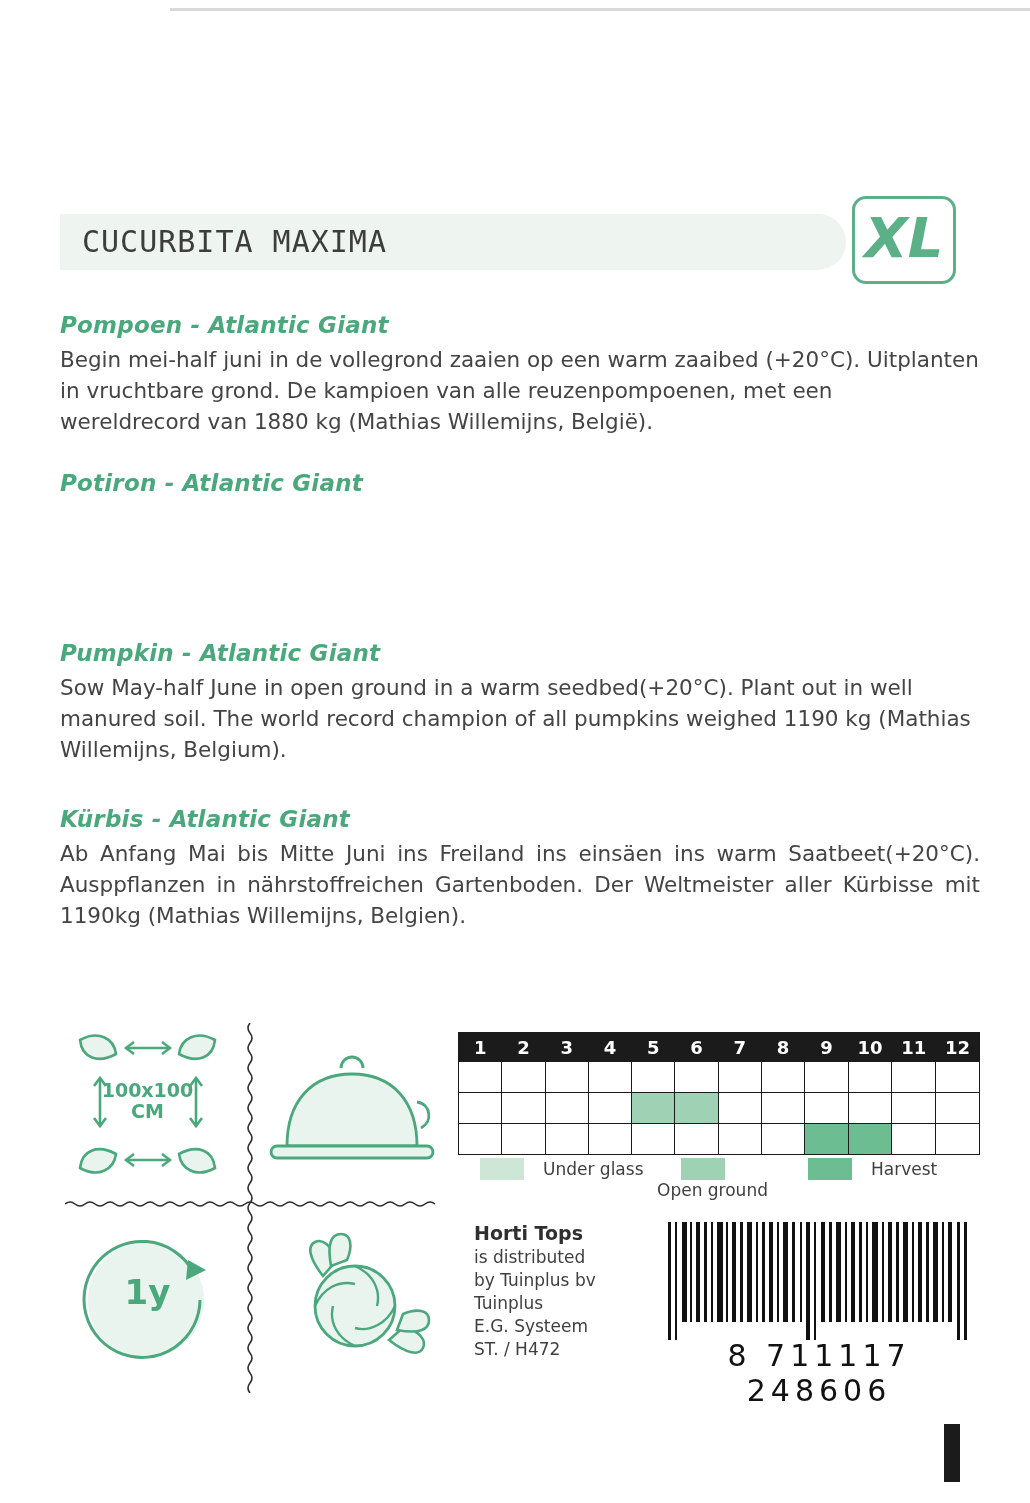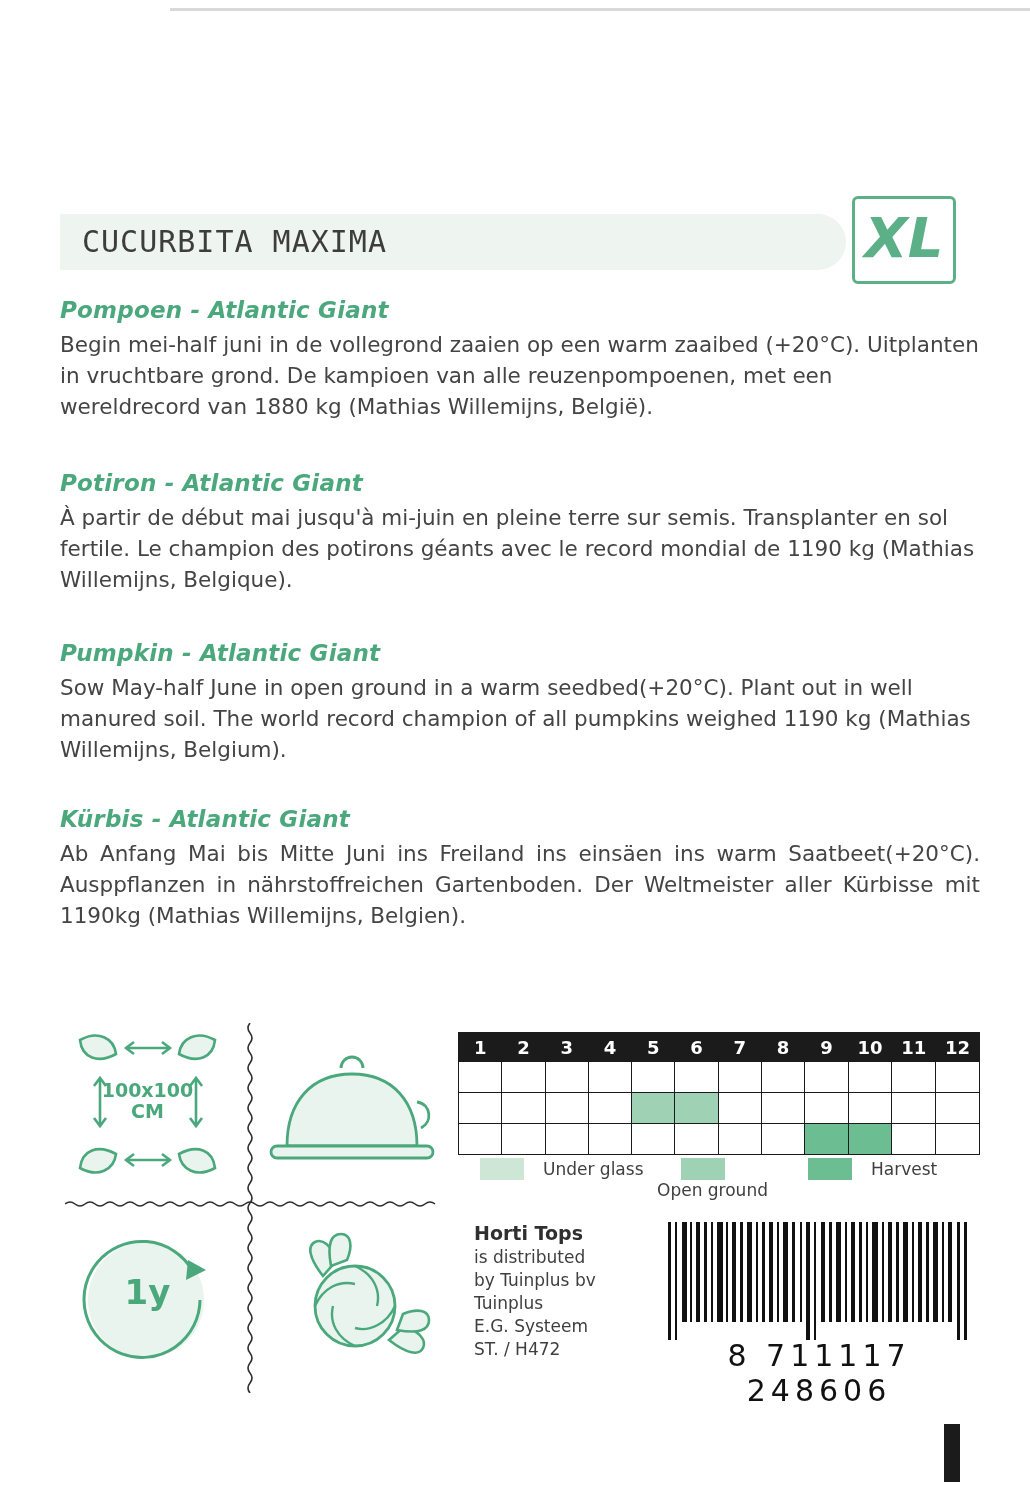--- a/index.html
+++ b/index.html
@@ -47,21 +47,21 @@
     letter-spacing: 1px;
     color: #3d3d3d;
   }
   .xl-badge {
     position: absolute;
     left: 852px;
     top: 196px;
     width: 104px;
     height: 88px;
     border: 3px solid #5cb087;
-    border-radius: 6px;
+    border-radius: 14px;
     box-sizing: border-box;
   }
   .xl-badge span {
     position: absolute;
     left: 0; right: 0;
     top: 6px;
     text-align: center;
     font-family: "DejaVu Sans", sans-serif;
     font-weight: bold;
     font-style: italic;
@@ -79,21 +79,21 @@
     color: #4aa87c;
     letter-spacing: 0.2px;
   }
   .block p {
     margin: 0;
     font-size: 21.5px;
     line-height: 31px;
     color: #444444;
   }
   .block p.justify { text-align: justify; }
-  #block-nl { top: 297px; }
+  #block-nl { top: 312px; }
   #block-fr { top: 470px; }
   #block-en { top: 640px; }
   #block-de { top: 806px; }
 
   
   .icon-grid { position: absolute; left: 60px; top: 1018px; width: 380px; height: 370px; }
   .icon-cell { position: absolute; width: 175px; height: 172px; }
   .cell-tl { left: 0; top: 0; }
   .cell-tr { left: 205px; top: 0; }
   .cell-bl { left: 0; top: 196px; }
@@ -208,21 +208,20 @@
     <span>XL</span>
   </div>
 
   <div class="block" id="block-nl">
     <h2>Pompoen - Atlantic Giant</h2>
     <p>Begin mei-half juni in de vollegrond zaaien op een warm zaaibed (+20°C). Uitplanten in vruchtbare grond. De kampioen van alle reuzenpompoenen, met een wereldrecord van 1880 kg (Mathias Willemijns, België).</p>
   </div>
 
   <div class="block" id="block-fr">
     <h2>Potiron - Atlantic Giant</h2>
-    <p>À partir de début mai jusqu'à mi-juin en pleine terre sur semis. Transplanter en sol fertile. Le champion des potirons géants avec le record mondial de 1190 kg (Mathias Willemijns, Belgique).</p>
   </div>
 
   <div class="block" id="block-en">
     <h2>Pumpkin - Atlantic Giant</h2>
     <p>Sow May-half June in open ground in a warm seedbed(+20°C). Plant out in well manured soil. The world record champion of all pumpkins weighed 1190 kg (Mathias Willemijns, Belgium).</p>
   </div>
 
   <div class="block" id="block-de">
     <h2>Kürbis - Atlantic Giant</h2>
     <p class="justify">Ab Anfang Mai bis Mitte Juni ins Freiland ins einsäen ins warm Saatbeet(+20°C). Ausppflanzen in nährstoffreichen Gartenboden. Der Weltmeister aller Kürbisse mit 1190kg (Mathias Willemijns, Belgien).</p>

